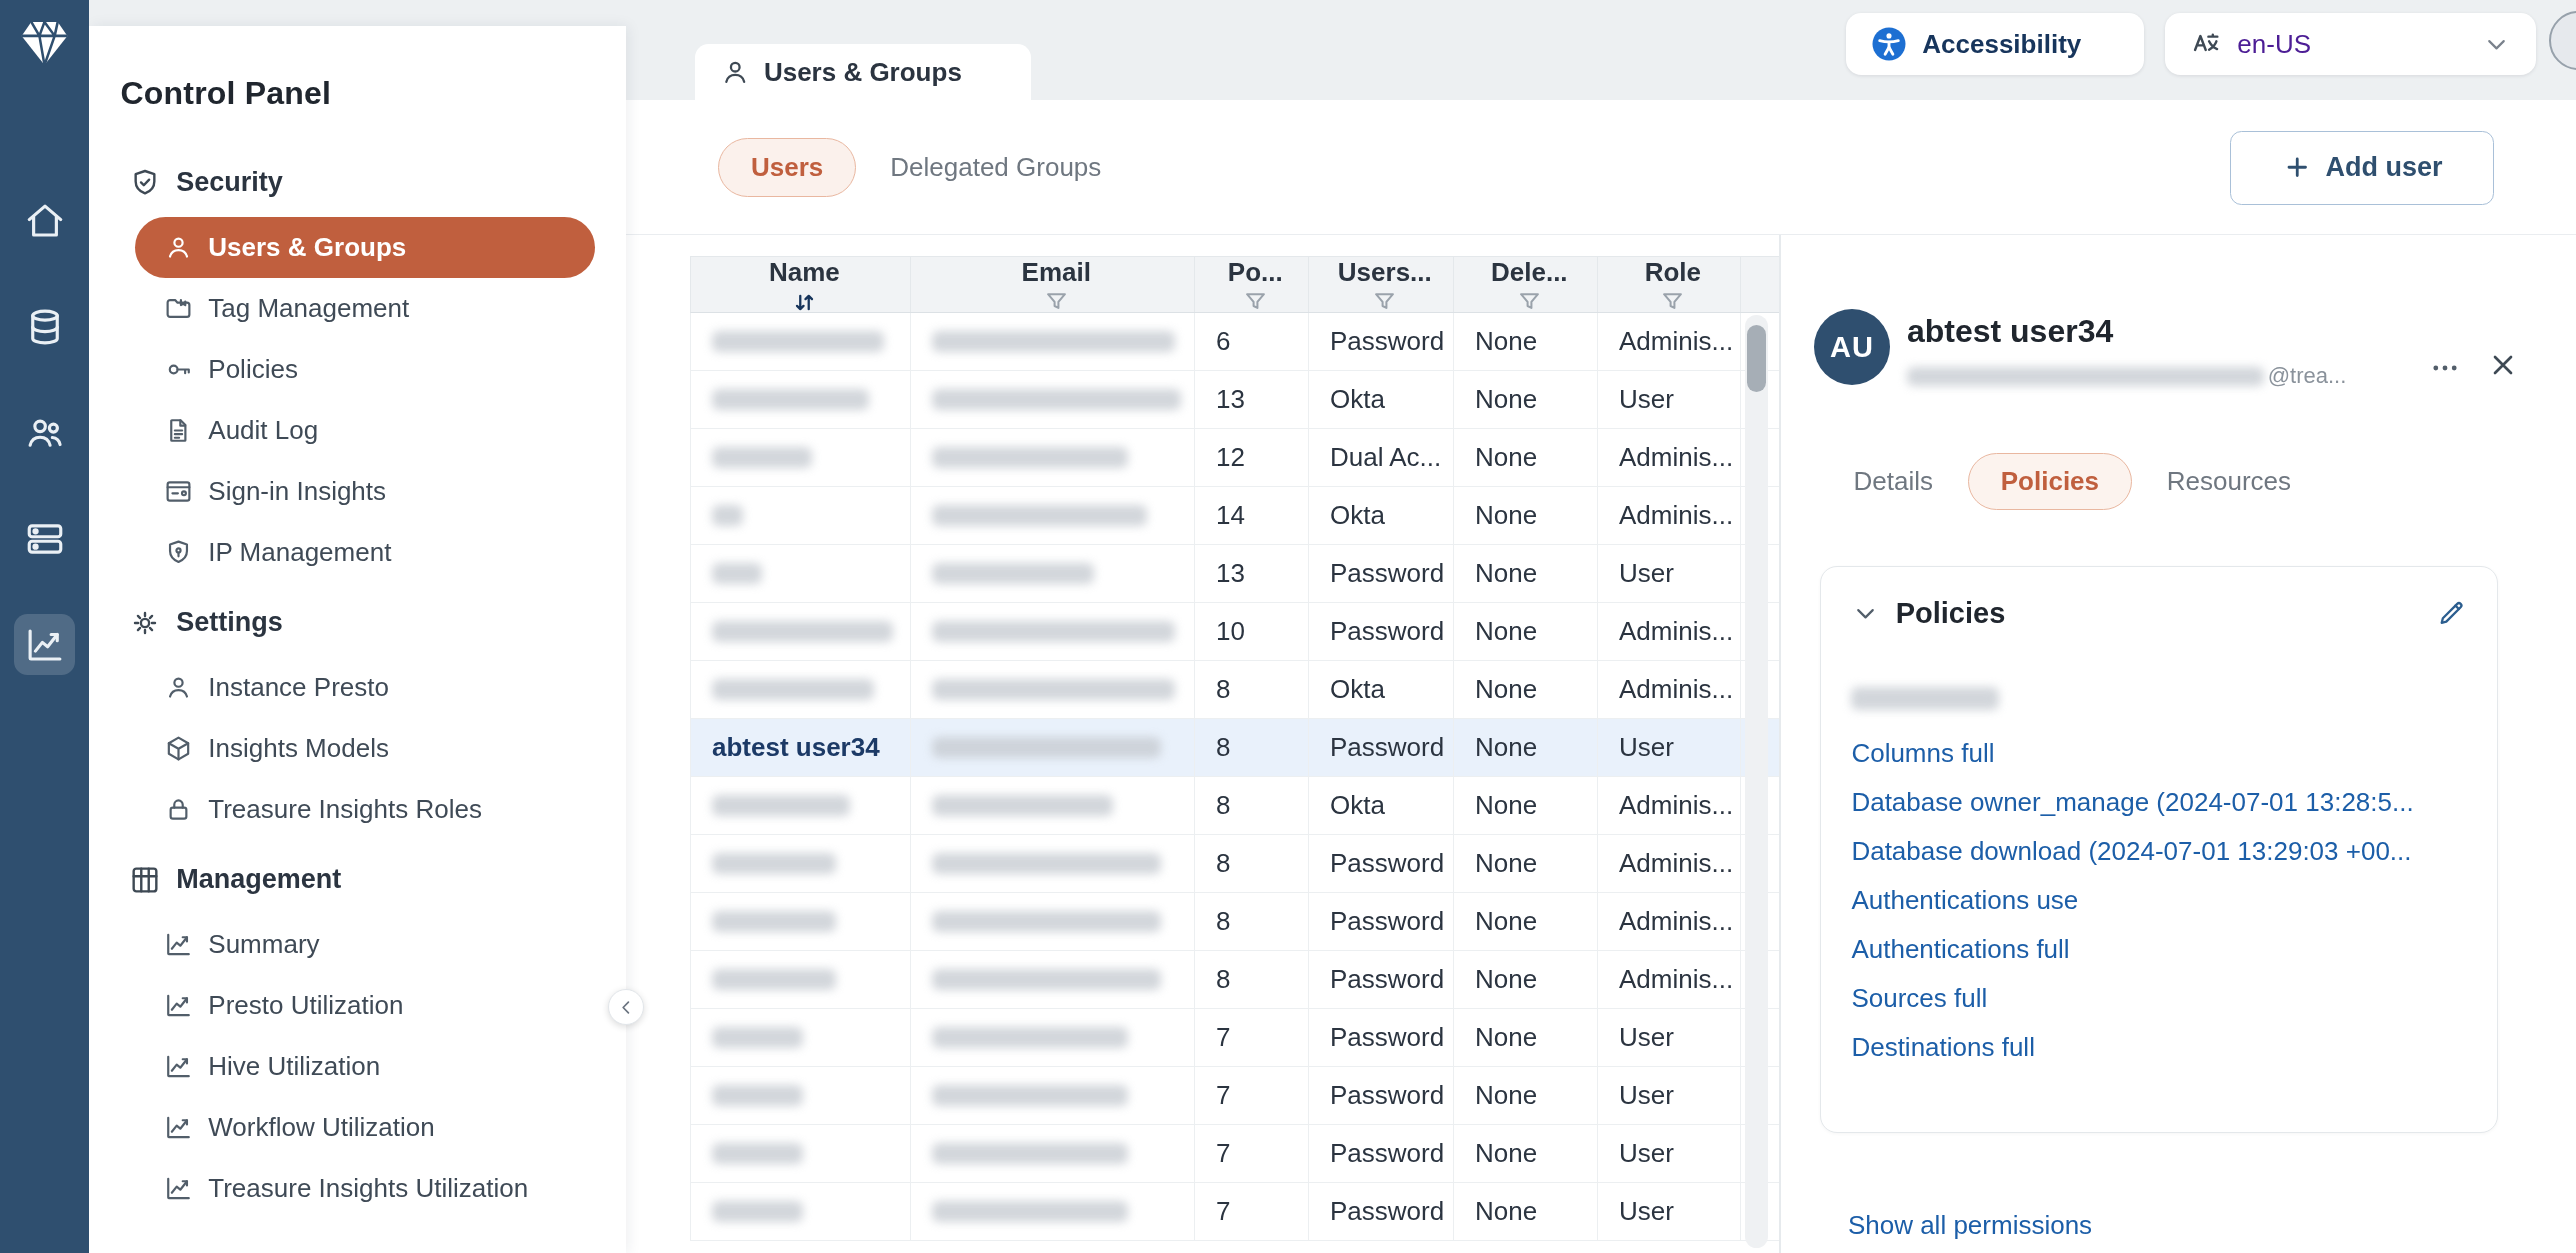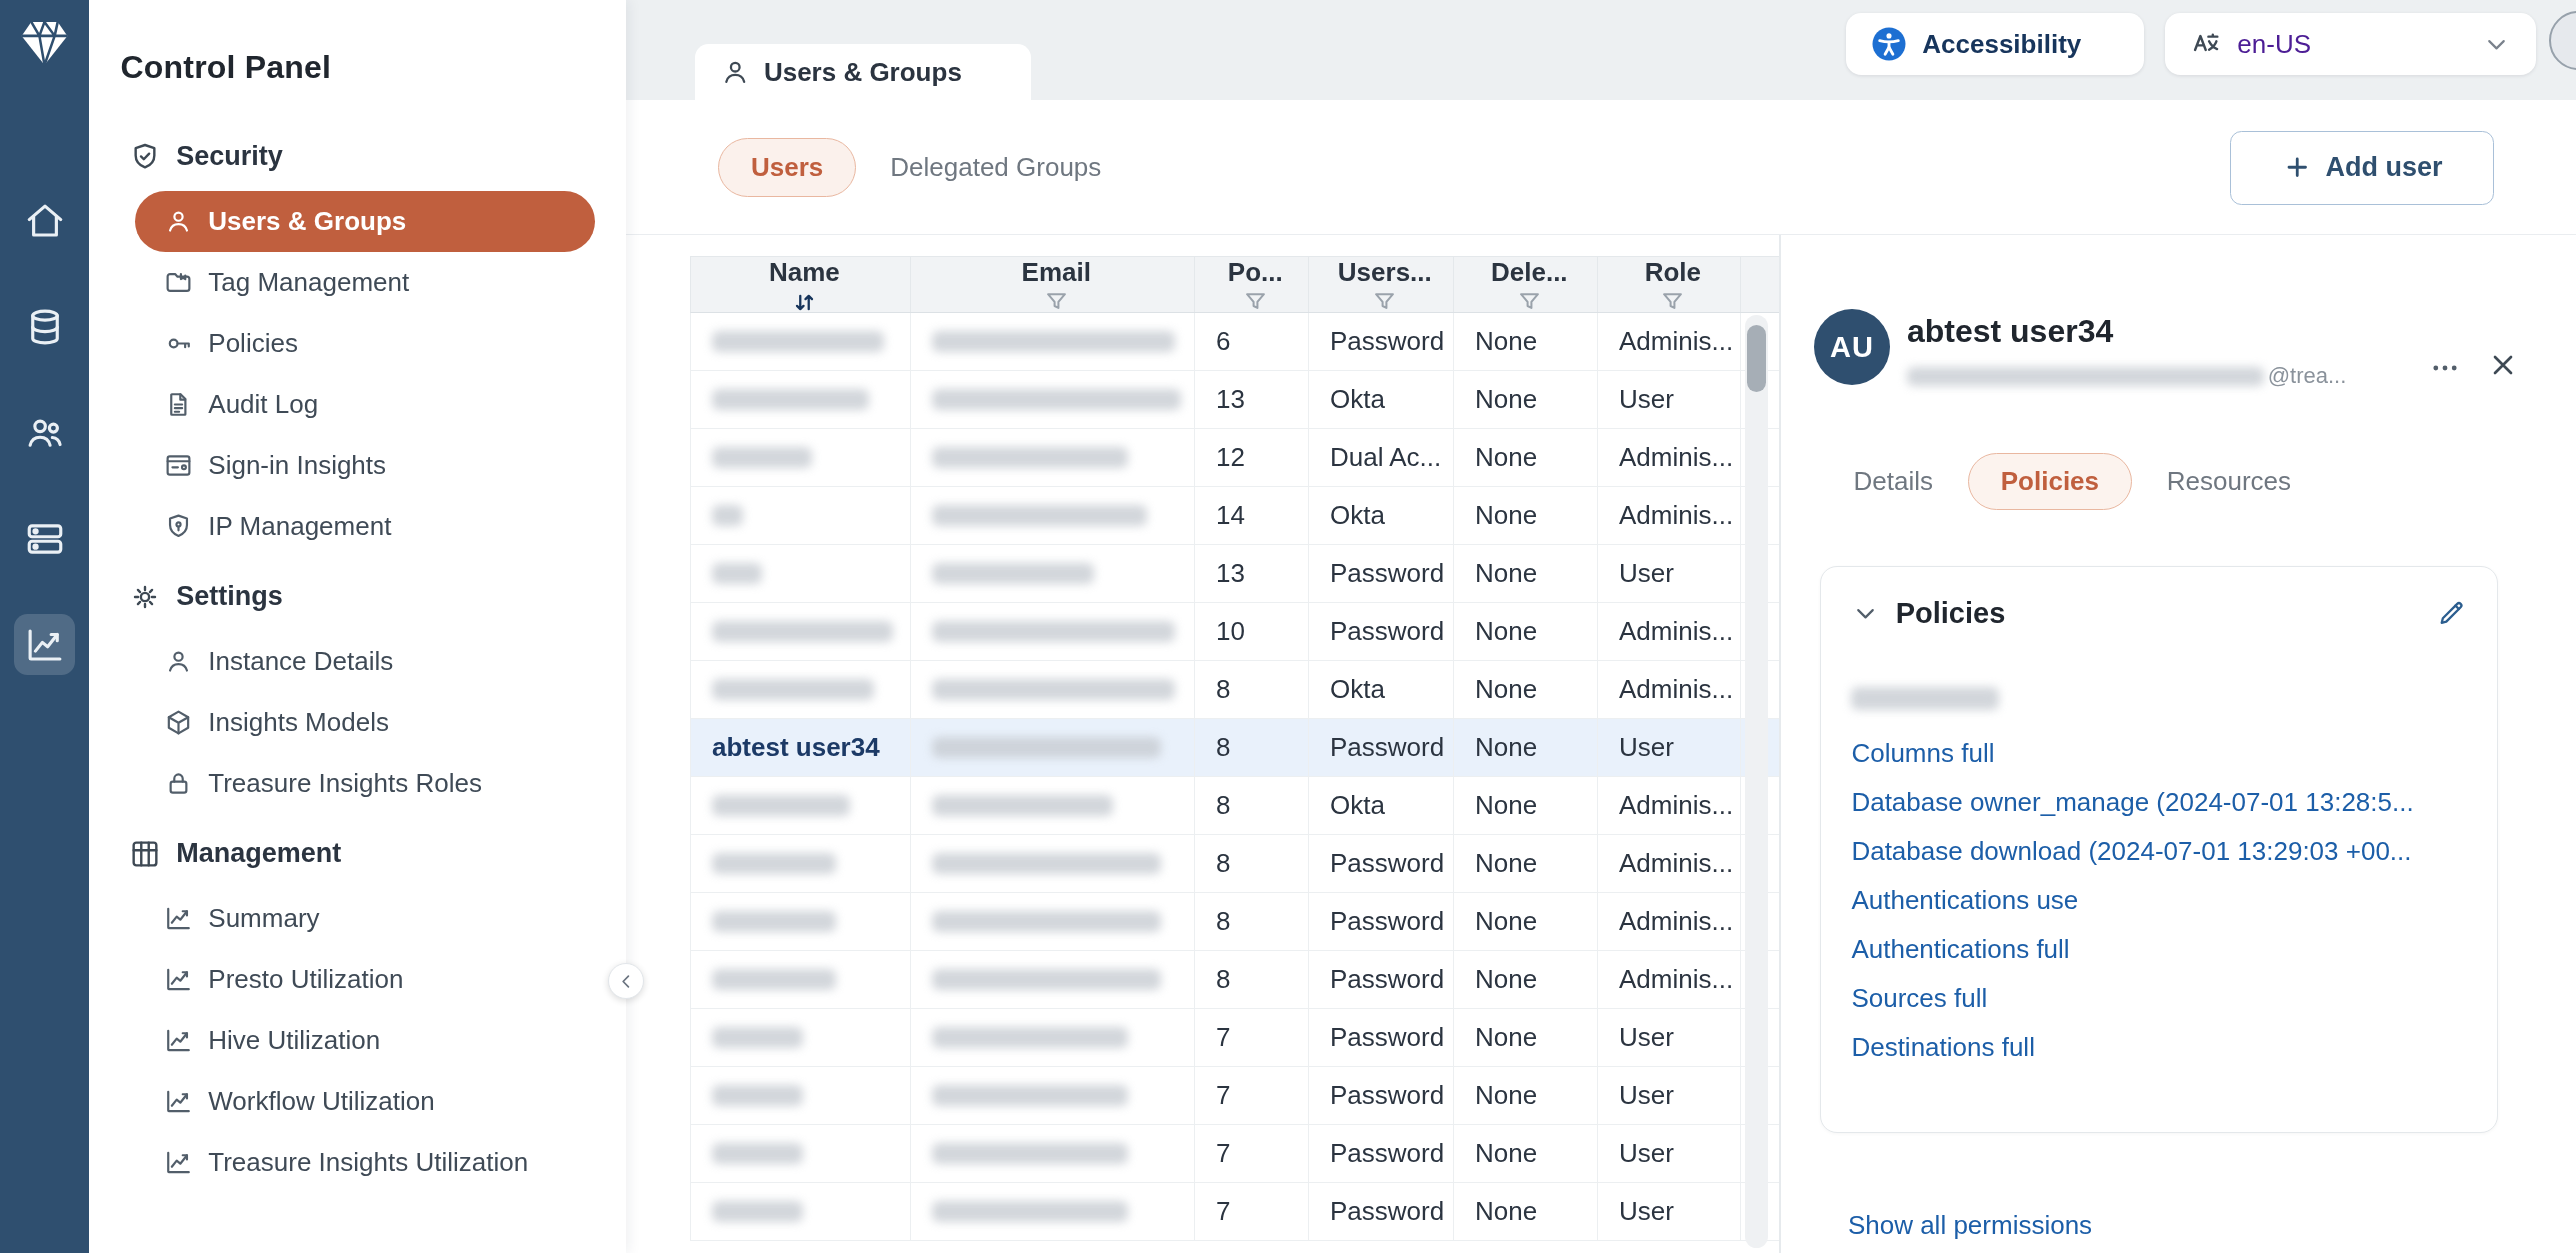--- a/index.html
+++ b/index.html
@@ -17,21 +17,21 @@
   .rail{width:89px;flex:0 0 89px;background:#2F4F6F;display:flex;flex-direction:column;align-items:center;padding-top:13.4px;z-index:6;}
   .rail-logo{width:61px;height:61px;margin-bottom:116px;}
   .rail-logo svg{width:100%;height:100%;}
   .rail-nav{display:flex;flex-direction:column;align-items:center;gap:45px;}
   .rail-item{width:61px;height:61px;border-radius:13.4px;display:flex;align-items:center;justify-content:center;color:#EAF0F5;cursor:pointer;}
   .rail-item.active{background:rgba(255,255,255,.16);}
   .rail-item .icn{width:42px;height:42px;}
 
   
   .sidebar{width:537px;flex:0 0 537px;background:#fff;position:relative;z-index:5;
-    box-shadow:2.9px 0 13.4px rgba(20,40,60,.08);padding-top:34px;}
+    box-shadow:2.9px 0 13.4px rgba(20,40,60,.08);padding-top:34px;margin-top:26px;}
   .sidebar h1{font-size:32px;font-weight:700;color:#20262E;margin:15.3px 0 0 31.5px;letter-spacing:0.2px;}
   .section-header{display:flex;align-items:center;gap:15.3px;height:53px;padding-left:40px;
     font-size:27px;font-weight:700;color:#2B3440;margin:13.4px 0 7.6px 0;}
   #sidebarSections .section-header:first-child{margin-top:44px;}
   .section-header .icn{width:32px;height:32px;color:#3E4954;}
   .side-item{display:flex;align-items:center;gap:15.3px;height:61px;margin:0 31.5px 0 46px;
     padding-left:29px;border-radius:30.5px;font-size:26px;color:#3F4A56;cursor:pointer;white-space:nowrap;}
   .side-item .icn{width:29px;height:29px;color:#525E6A;}
   .side-item.active{background:#C05F3E;color:#fff;font-weight:600;}
   .side-item.active .icn{color:#fff;}
@@ -260,21 +260,21 @@
           </span>
           <span class="sec-label">Settings</span>
         </div>
         <div class="side-item">
           <span class="icn">
             <svg viewBox="0 0 24 24" fill="none" stroke="currentColor" stroke-width="1.8" stroke-linecap="round" stroke-linejoin="round">
               <circle cx="12" cy="8" r="3.4"></circle>
               <path d="M5 19.5c.9-3.6 3.6-5.4 7-5.4s6.1 1.8 7 5.4"></path>
             </svg>
           </span>
-          <span>Instance Details</span>
+          <span>Instance Presto</span>
         </div>
         <div class="side-item">
           <span class="icn">
             <svg viewBox="0 0 24 24" fill="none" stroke="currentColor" stroke-width="1.8" stroke-linecap="round" stroke-linejoin="round">
               <path d="M12 3l8 4.6v8.8L12 21l-8-4.6V7.6L12 3z"></path>
               <path d="M4 7.6l8 4.6 8-4.6M12 12.2V21"></path>
             </svg>
           </span>
           <span>Insights Models</span>
         </div>

